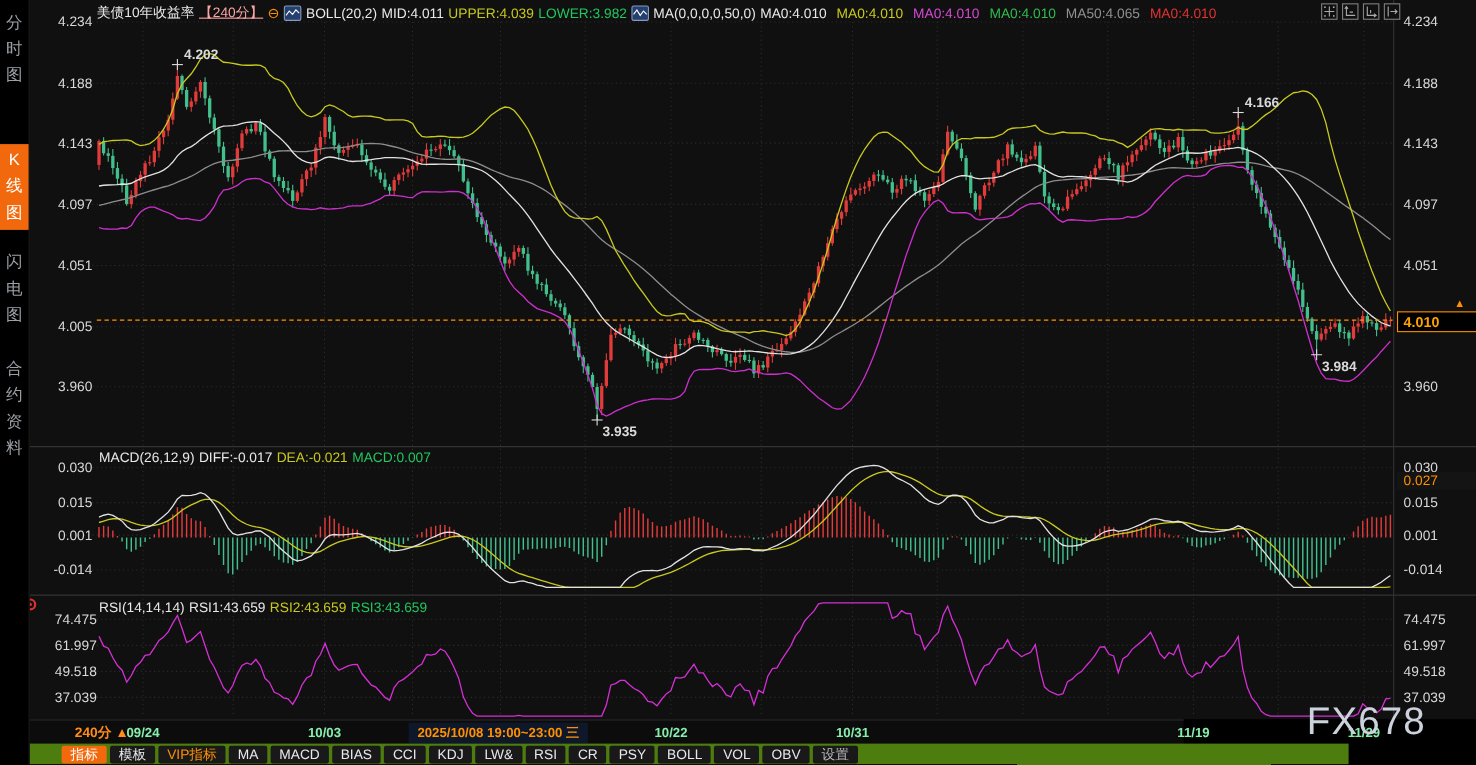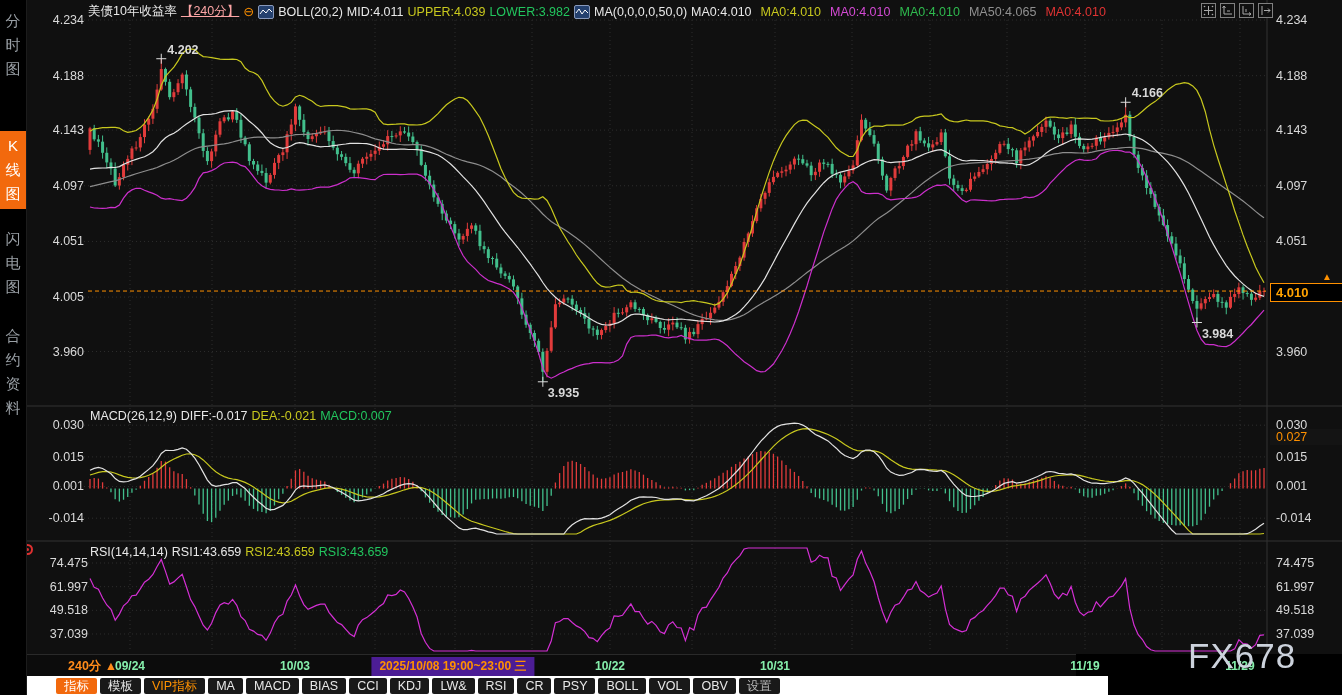--- a/index.html
+++ b/index.html
@@ -28,24 +28,24 @@
              background:#000;color:#ffa200;font-size:13px;font-weight:bold;line-height:17px;padding-left:5px;z-index:20;}
   .price-arrow{position:absolute;left:1322px;top:271px;color:#ff9100;font-size:10px;z-index:21;}
   .macd-box{position:absolute;left:1270px;top:429px;width:70px;height:16px;background:#141414;
             color:#ff9100;font-size:12.5px;line-height:16px;padding-left:6px;z-index:20;}
   .rsi-dot{position:absolute;left:22px;top:544px;width:7px;height:7px;border:2px solid #e03030;border-radius:50%;z-index:20;}
   .rsi-dot i{position:absolute;left:2px;top:2px;width:3px;height:3px;background:#e03030;border-radius:50%;}
   
   .time-row{position:absolute;left:26px;top:654px;width:1050px;height:22px;background:#0c0c0c;z-index:15;border-top:1px solid #2a2a2a;}
   .period-label{position:absolute;left:42px;top:3px;color:#ff8b1a;font-size:12.5px;font-weight:bold;cursor:pointer;}
   .time-label{position:absolute;top:4px;transform:translateX(-50%);color:#86efac;font-size:12px;font-weight:bold;}
-  .time-highlight{position:absolute;top:2px;transform:translateX(-50%);background:#4c1d95;color:#ff9100;
+  .time-highlight{position:absolute;top:2px;transform:translateX(-50%);background:#0f172a;color:#ff9100;
                   font-size:12px;font-weight:bold;padding:1px 8px;}
   
-  .toolbar{position:absolute;left:26px;top:676px;width:1082px;height:19px;background:#ffffff;z-index:15;
+  .toolbar{position:absolute;left:26px;top:676px;width:1200px;height:19px;background:#4d7c0f;z-index:15;
            display:flex;align-items:center;padding-left:30px;box-sizing:border-box;}
   .tb-tab{height:16px;line-height:16px;padding:0 8px;margin-right:3px;background:#191919;color:#e8e8e8;
           font-size:12.5px;border-radius:2px;cursor:pointer;white-space:nowrap;}
   .tb-tab.active{background:#f2690d;color:#fff;}
   .tb-tab.vip{color:#ff9100;}
   .tb-tab.dim{color:#b5b5b5;}
   
   .watermark{position:absolute;left:1188px;top:636px;z-index:40;color:#ccd2dc;font-size:35px;
              letter-spacing:1px;pointer-events:none;}
 </style>

